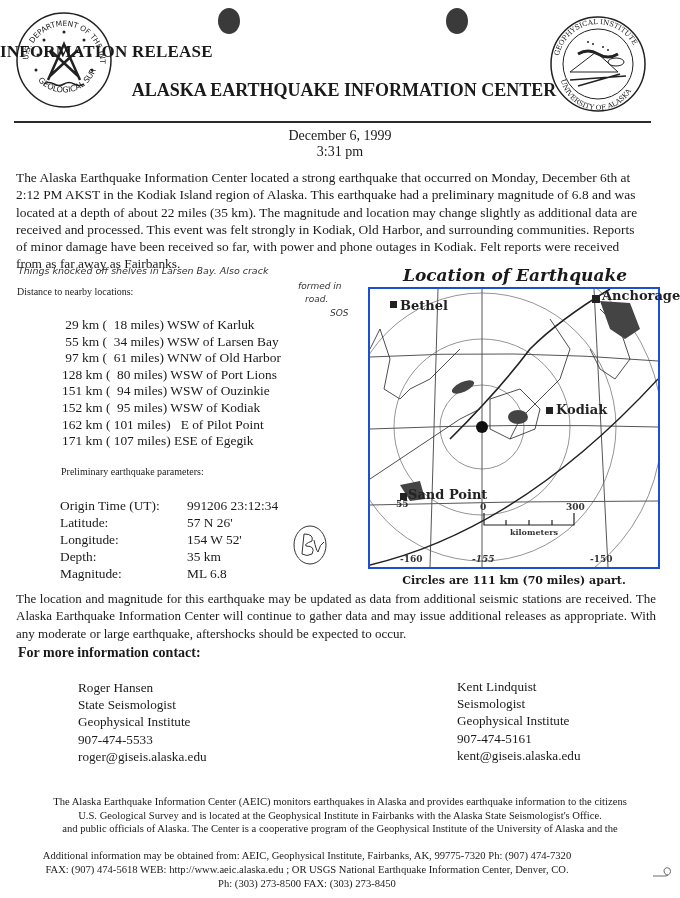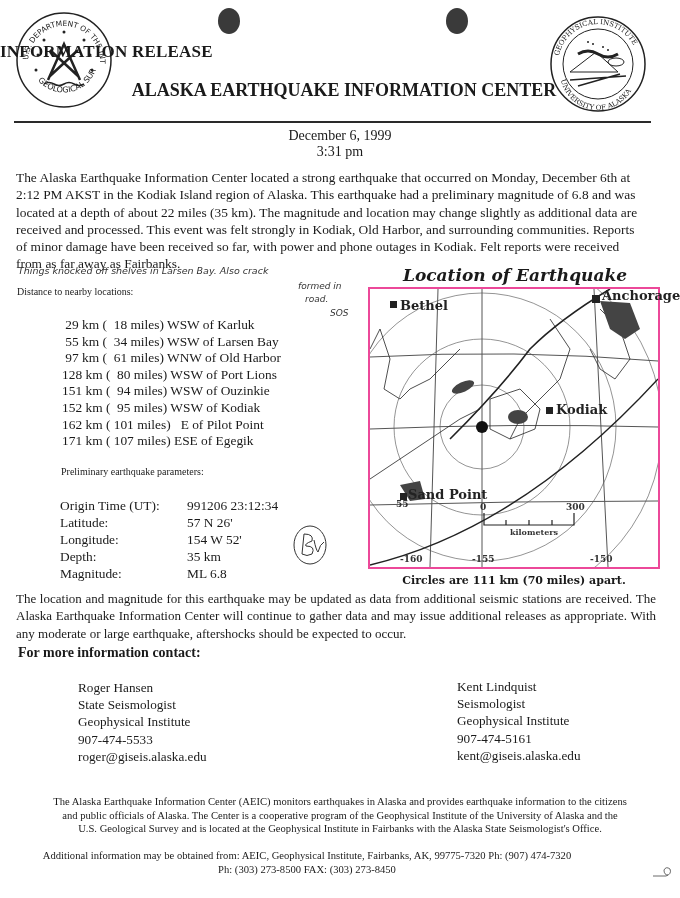--- a/index.html
+++ b/index.html
@@ -18,21 +18,21 @@
   .hand { position: absolute; font-family: "DejaVu Sans", sans-serif; font-style: italic; color: #333; font-size: 9px; }
   .label { position: absolute; font-size: 10px; }
   .dist { position: absolute; left: 62px; top: 317px; font-size: 13.4px; line-height: 16.6px; }
   .dist .row { white-space: pre; }
   .params { position: absolute; left: 60px; top: 497px; font-size: 13.4px; line-height: 17px; }
   .params .prow { display: flex; }
   .params .pk { width: 127px; }
   .map-title { position: absolute; left: 370px; top: 265px; width: 290px; text-align: center;
                font-weight: bold; font-size: 17px; font-family: "DejaVu Serif", serif; font-style: italic; }
   .map-box { position: absolute; left: 368px; top: 287px; width: 288px; height: 278px;
-             border: 2px solid #ec4899; background: #fff; overflow: visible; }
+             border: 2px solid #1d4ed8; background: #fff; overflow: visible; }
   .map-caption { position: absolute; left: 368px; top: 574px; width: 292px; text-align: center;
                  font-weight: bold; font-size: 11px; font-family: "DejaVu Serif", serif; }
   .para2 { position: absolute; left: 16px; top: 590px; width: 640px; font-size: 13px; line-height: 17.3px; text-align: justify; }
   .contact-h { position: absolute; left: 18px; top: 645px; font-weight: bold; font-size: 14px; }
   .contact { position: absolute; font-size: 13.2px; line-height: 17.2px; margin-left: 16px; }
   .footer1 { position: absolute; left: 0; width: 680px; top: 795px; text-align: center; font-size: 10.6px; line-height: 13.5px; }
   .footer2 { position: absolute; left: 0; width: 614px; top: 849px; text-align: center; font-size: 10.6px; line-height: 14px; }
   .maplbl { position: absolute; font-weight: bold; font-family: "DejaVu Serif", serif; font-size: 13px; color: #222; }
   .tick { position: absolute; font-family: "DejaVu Serif", serif; font-size: 9px; font-weight: bold; color: #333; }
 </style>
@@ -190,21 +190,21 @@
       <rect x="176" y="118" width="7" height="7"></rect>
       <rect x="30" y="204" width="7" height="7"></rect>
     </g>
     <path d="M114 224 L114 236 L204 236 L204 224 M136 236 L136 231 M159 236 L159 231 M182 236 L182 231" fill="none" stroke="#222" stroke-width="1.2"></path>
   </svg>
   <div class="maplbl" style="left:30px; top:9px;">Bethel</div>
   <div class="maplbl" style="left:232px; top:-1px;">Anchorage</div>
   <div class="maplbl" style="left:186px; top:113px;">Kodiak</div>
   <div class="maplbl" style="left:38px; top:198px;">Sand Point</div>
   <div class="tick" style="left:30px; top:265px;">-160</div>
-  <div class="tick" style="left:102px; top:265px;">-155</div>
+  <div class="tick" style="left:102px; top:265px;font-style:italic;">-155</div>
   <div class="tick" style="left:220px; top:265px;">-150</div>
   <div class="tick" style="left:2px; top:210px;padding-left:24px;">55</div>
   <div class="tick" style="left:110px; top:213px;">0</div>
   <div class="tick" style="left:196px; top:213px;">300</div>
   <div class="tick" style="left:140px; top:238px; font-size:8px;">kilometers</div>
 </div>
 <div class="map-caption">Circles are 111 km (70 miles) apart.</div>
 
 <div class="para2">The location and magnitude for this earthquake may be updated as data from additional seismic stations are received. The Alaska Earthquake Information Center will continue to gather data and may issue additional releases as appropriate. With any moderate or large earthquake, aftershocks should be expected to occur.</div>
 
@@ -221,26 +221,27 @@
 <div class="contact" style="left:441px; top:678px;">
   <div>Kent Lindquist</div>
   <div>Seismologist</div>
   <div>Geophysical Institute</div>
   <div>907-474-5161</div>
   <div>kent@giseis.alaska.edu</div>
 </div>
 
 <div class="footer1">
   <div>The Alaska Earthquake Information Center (AEIC) monitors earthquakes in Alaska and provides earthquake information to the citizens</div>
+  <div>U.S. Geological Survey and is located at the Geophysical Institute in Fairbanks with the Alaska State Seismologist's Office.</div>
   <div>and public officials of Alaska.  The Center is a cooperative program of the Geophysical Institute of the University of Alaska and the</div>
-  <div>U.S. Geological Survey and is located at the Geophysical Institute in Fairbanks with the Alaska State Seismologist's Office.</div>
 </div>
 
 <div class="footer2">
   <div>Additional information may be obtained from: AEIC, Geophysical Institute, Fairbanks, AK, 99775-7320 Ph: (907) 474-7320</div>
+  <div>FAX: (907) 474-5618   WEB: http://www.aeic.alaska.edu ; OR USGS National Earthquake Information Center, Denver, CO.</div>
   <div>Ph: (303) 273-8500   FAX: (303) 273-8450</div>
 </div>
 
 <div class="abs" style="left:652px; top:864px; width:22px; height:14px;">
   <svg width="22" height="14" viewBox="0 0 22 14">
       <path d="M1 12 L14 12 M14 12 q6 -2 4 -7 q-4 -3 -6 1 q0 5 4 5" fill="none" stroke="#444" stroke-width="0.8"></path>
     </svg>
 </div>
 
 </body></html>

